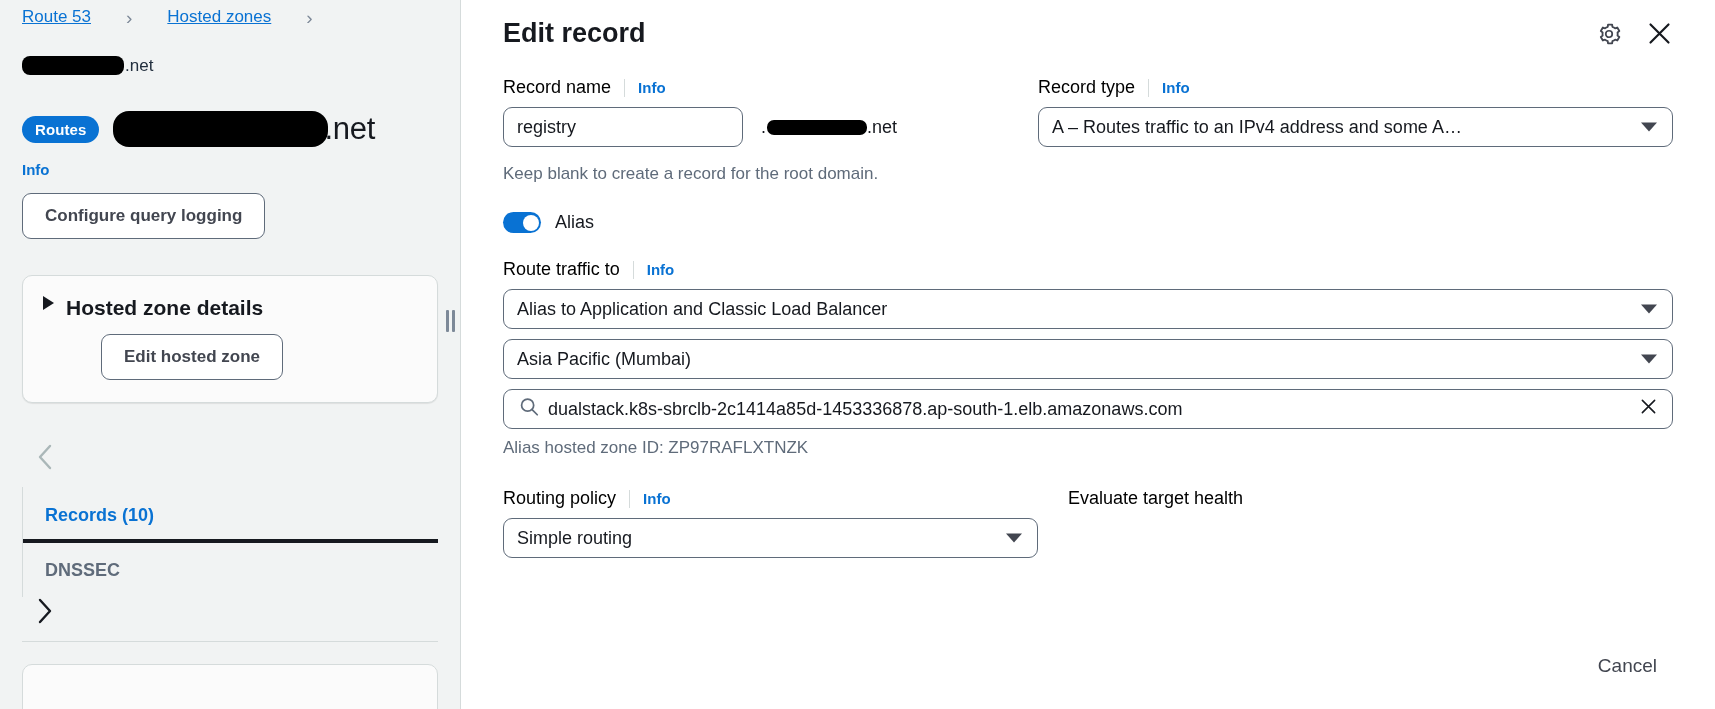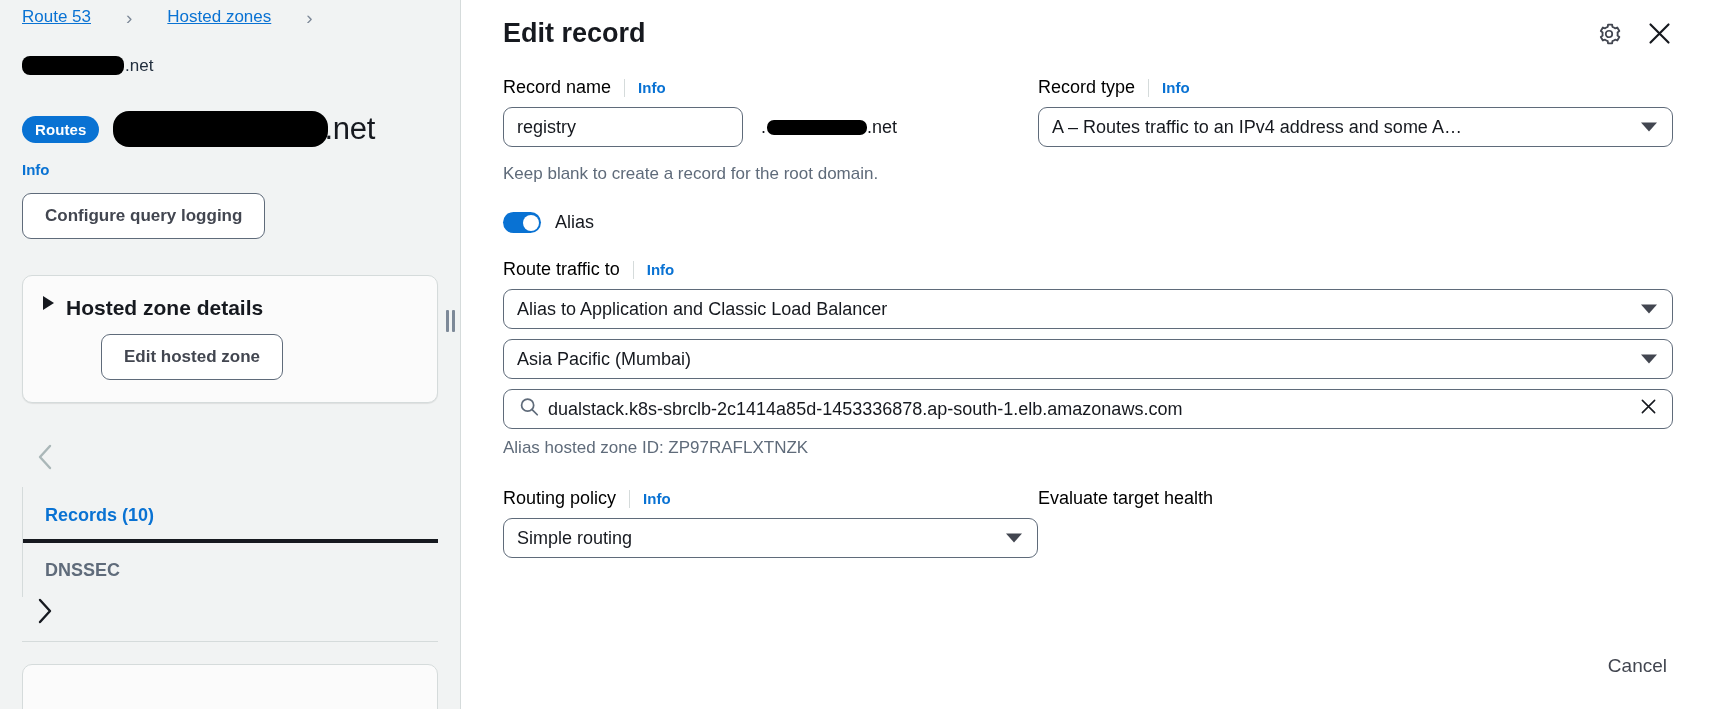--- a/index.html
+++ b/index.html
@@ -204,24 +204,24 @@
     position: absolute; left: 14px; top: 50%; transform: translateY(-50%);
   }
   .search-field .clear {
     position: absolute; right: 13px; top: 50%; transform: translateY(-50%);
     cursor: pointer;
   }
   .subhint { font-size: 17px; color: #5f6b7a; margin-top: 9px; }
 
   .lower-grid { display: flex; margin-top: 30px; }
   .routing-col { width: 535px; flex: 0 0 535px; }
-  .health-col { flex: 1 1 auto; }
+  .health-col { flex: 1 1 auto; margin-left: 30px; }
 
   .footer {
-    position: absolute; right: 42px; bottom: 22px;
+    position: absolute; right: 52px; bottom: 22px;
     display: flex; align-items: center; gap: 26px;
   }
   .btn-cancel {
     background: transparent; border: none; color: #424650;
     font-size: 19px; cursor: pointer; padding: 10px 6px;
     font-family: "Liberation Sans", sans-serif;
   }
   .btn-save {
     background: #ec7211; border: none; border-radius: 9px; color: #16191f;
     font-size: 19px; font-weight: 700; padding: 11px 34px; cursor: pointer;

